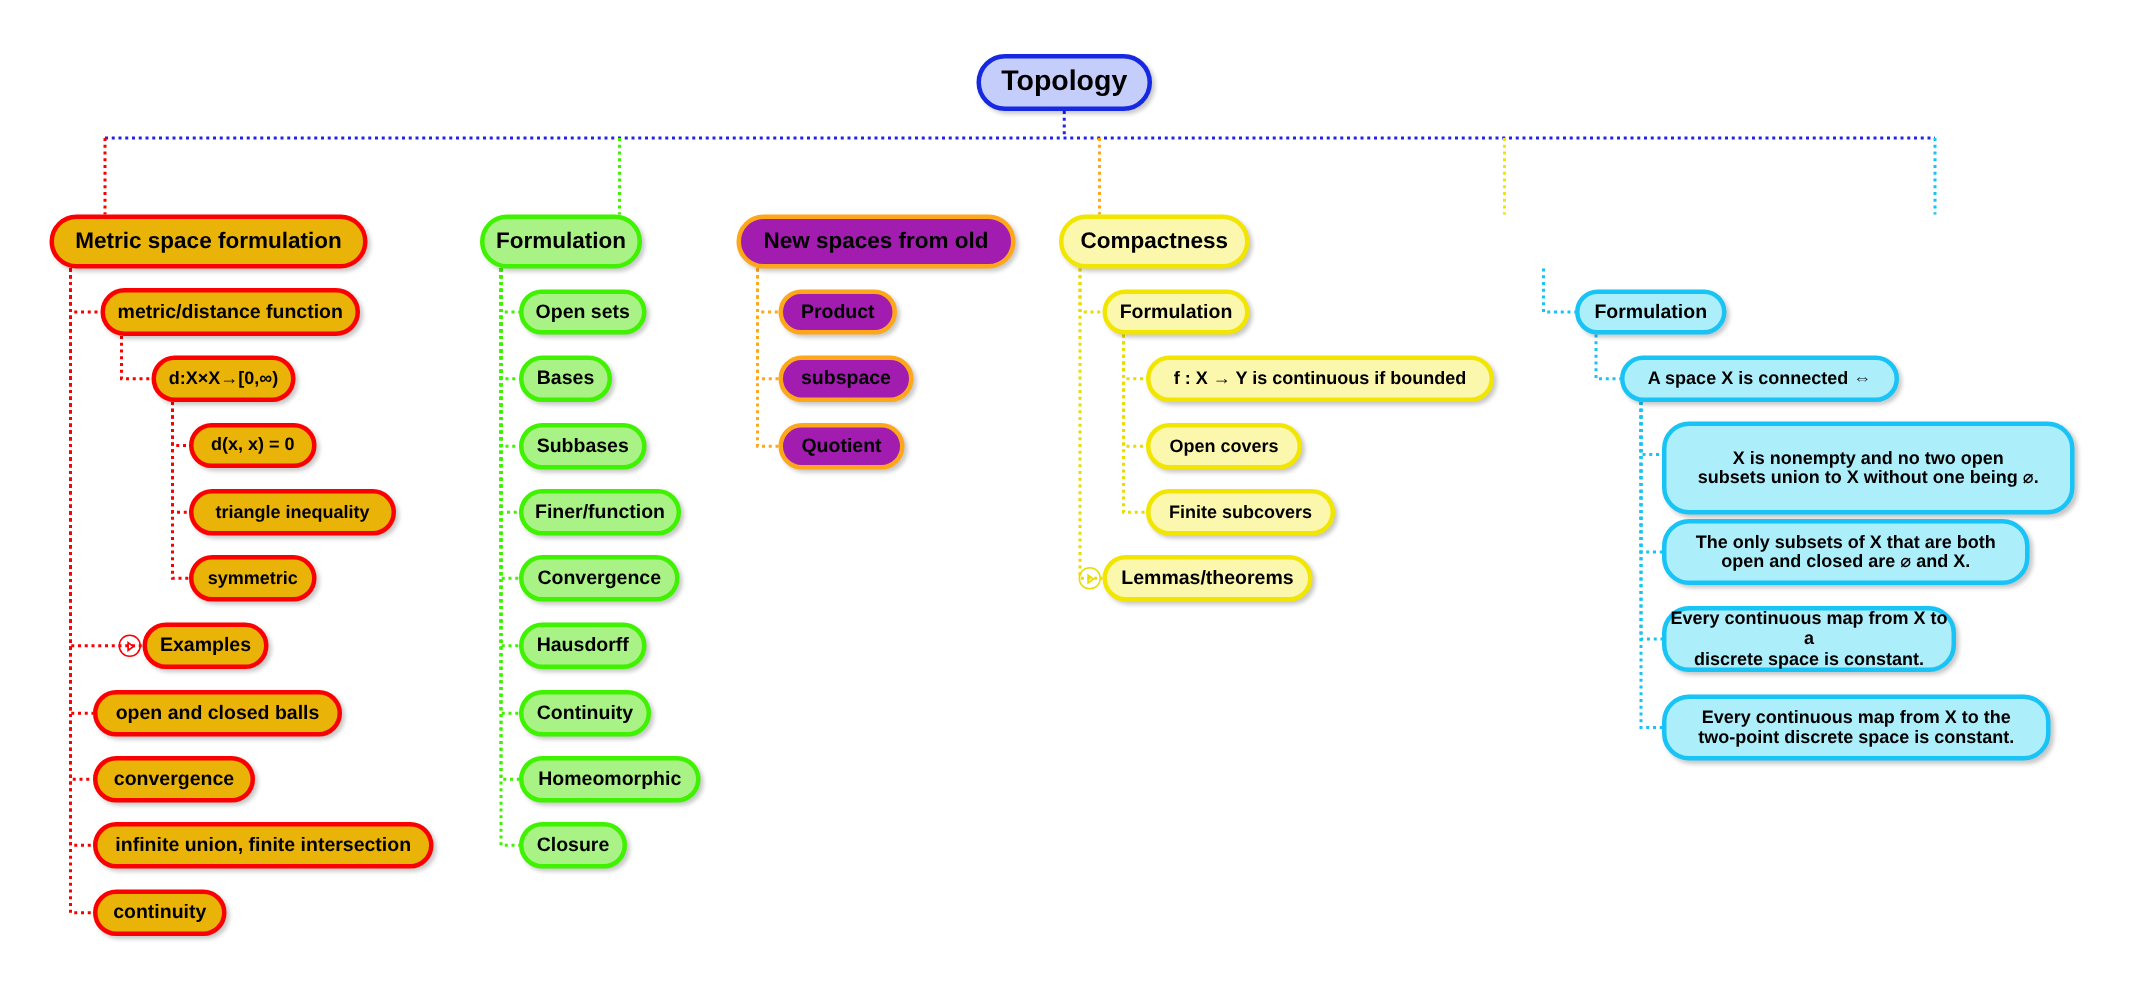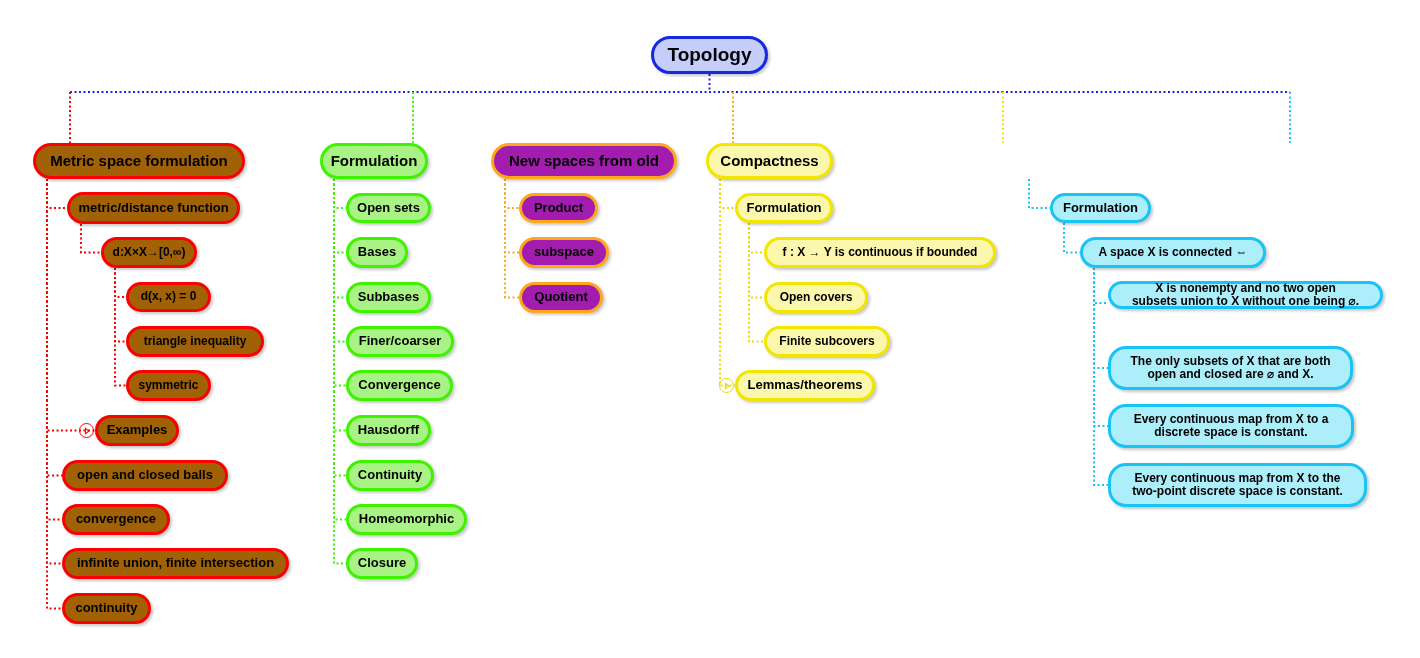--- a/index.html
+++ b/index.html
@@ -5,21 +5,21 @@
   html,body{margin:0;padding:0;background:#ffffff;}
   body{width:1420px;height:658px;position:relative;overflow:hidden;
        font-family:"Liberation Sans","DejaVu Sans",sans-serif;}
   #canvas{position:absolute;left:0;top:0;width:1420px;height:658px;}
   #links{position:absolute;left:0;top:0;width:1420px;height:658px;pointer-events:none;}
   .node{position:absolute;box-sizing:border-box;display:flex;align-items:center;
         justify-content:center;text-align:center;font-weight:bold;color:#000000;
         white-space:pre-line;line-height:1.12;}
   .node.root{border:3px solid #1628e0;background:#c5cdfb;border-radius:24px;
         font-size:19px;box-shadow:2px 2px 3px rgba(0,0,0,0.22);}
-  .node.red{border:3px solid #fa0000;background:#a16207;border-radius:18px;
+  .node.red{border:3px solid #fa0000;background:#eab308;border-radius:18px;
         box-shadow:2px 2px 3px rgba(0,0,0,0.22);}
   .node.green{border:3px solid #3ff200;background:#a9f386;border-radius:18px;
         box-shadow:2px 2px 3px rgba(0,0,0,0.22);}
   .node.orange{border:3px solid #ffa71a;background:#a21caf;border-radius:18px;
         box-shadow:2px 2px 3px rgba(0,0,0,0.22);}
   .node.yellow{border:3px solid #f2e600;background:#fbf7ad;border-radius:18px;
         box-shadow:2px 2px 3px rgba(0,0,0,0.22);}
   .node.cyan{border:3px solid #18c3f5;background:#adeefb;border-radius:18px;
         box-shadow:2px 2px 3px rgba(0,0,0,0.22);}
   .lvl1{font-size:15px;}
@@ -84,43 +84,43 @@
     <div class="node red lvl4" style="left: 126px; top: 370px; width: 85px; height: 31px;">symmetric</div>
     <div class="node red lvl2" style="left: 95px; top: 415px; width: 84px; height: 31px;">Examples</div>
     <div class="node red lvl2" style="left: 62px; top: 460px; width: 166px; height: 31px;">open and closed balls</div>
     <div class="node red lvl2" style="left: 62px; top: 504px; width: 108px; height: 31px;">convergence</div>
     <div class="node red lvl2" style="left: 62px; top: 548px; width: 227px; height: 31px;">infinite union, finite intersection</div>
     <div class="node red lvl2" style="left: 62px; top: 593px; width: 89px; height: 31px;">continuity</div>
     <div class="node green lvl1" style="left: 320px; top: 143px; width: 108px; height: 36px;">Formulation</div>
     <div class="node green lvl2" style="left: 346px; top: 193px; width: 85px; height: 30px;">Open sets</div>
     <div class="node green lvl2" style="left: 346px; top: 237px; width: 62px; height: 31px;">Bases</div>
     <div class="node green lvl2" style="left: 346px; top: 282px; width: 85px; height: 31px;">Subbases</div>
-    <div class="node green lvl2" style="left: 346px; top: 326px; width: 108px; height: 31px;">Finer/coarser</div>
+    <div class="node green lvl2" style="left: 346px; top: 326px; width: 108px; height: 31px;">Finer/function</div>
     <div class="node green lvl2" style="left: 346px; top: 370px; width: 107px; height: 31px;">Convergence</div>
     <div class="node green lvl2" style="left: 346px; top: 415px; width: 85px; height: 31px;">Hausdorff</div>
     <div class="node green lvl2" style="left: 346px; top: 460px; width: 88px; height: 31px;">Continuity</div>
     <div class="node green lvl2" style="left: 346px; top: 504px; width: 121px; height: 31px;">Homeomorphic</div>
     <div class="node green lvl2" style="left: 346px; top: 548px; width: 72px; height: 31px;">Closure</div>
     <div class="node orange lvl1" style="left: 491px; top: 143px; width: 186px; height: 36px;">New spaces from old</div>
     <div class="node orange lvl2" style="left: 519px; top: 193px; width: 79px; height: 30px;">Product</div>
     <div class="node orange lvl2" style="left: 519px; top: 237px; width: 90px; height: 31px;">subspace</div>
     <div class="node orange lvl2" style="left: 519px; top: 282px; width: 84px; height: 31px;">Quotient</div>
     <div class="node yellow lvl1" style="left: 706px; top: 143px; width: 127px; height: 36px;">Compactness</div>
     <div class="node yellow lvl2" style="left: 735px; top: 193px; width: 98px; height: 30px;">Formulation</div>
     <div class="node yellow lvl3" style="left: 764px; top: 237px; width: 232px; height: 31px;">f : X → Y is continuous if bounded</div>
     <div class="node yellow lvl3" style="left: 764px; top: 282px; width: 104px; height: 31px;">Open covers</div>
     <div class="node yellow lvl3" style="left: 764px; top: 326px; width: 126px; height: 31px;">Finite subcovers</div>
     <div class="node yellow lvl2" style="left: 735px; top: 370px; width: 140px; height: 31px;">Lemmas/theorems</div>
     <div class="node cyan lvl2" style="left: 1050px; top: 193px; width: 101px; height: 30px;">Formulation</div>
     <div class="node cyan lvl3" style="left: 1080px; top: 237px; width: 186px; height: 31px;">A space X is connected ⇔</div>
-    <div class="node cyan lvl4" style="left: 1108px; top: 281px; width: 275px; height: 28px;">X is nonempty and no two open
+    <div class="node cyan lvl4" style="left: 1108px; top: 281px; width: 275px; height: 62px;">X is nonempty and no two open
 subsets union to X without one being ⌀.</div>
     <div class="node cyan lvl4" style="left: 1108px; top: 346px; width: 245px; height: 44px;">The only subsets of X that are both
 open and closed are ⌀ and X.</div>
-    <div class="node cyan lvl4" style="left: 1108px; top: 404px; width: 246px; height: 44px;">Every continuous map from X to a
+    <div class="node cyan lvl4" style="left: 1108px; top: 404px; width: 196px; height: 44px;">Every continuous map from X to a
 discrete space is constant.</div>
     <div class="node cyan lvl4" style="left: 1108px; top: 463px; width: 259px; height: 44px;">Every continuous map from X to the
 two-point discrete space is constant.</div>
     <div class="toggle" style="left: 79px; top: 423px; border: 1.5px solid rgb(250, 0, 0);">
       <svg width="8" height="8" viewBox="0 0 8 8">
         <path d="M2.4,1.4 L6,4 L2.4,6.6 Z" fill="none" stroke="#fa0000" stroke-width="1.1"></path>
       </svg>
     </div>
     <div class="toggle" style="left: 719px; top: 378px; border: 1.5px solid rgb(232, 220, 0);">
       <svg width="8" height="8" viewBox="0 0 8 8">

